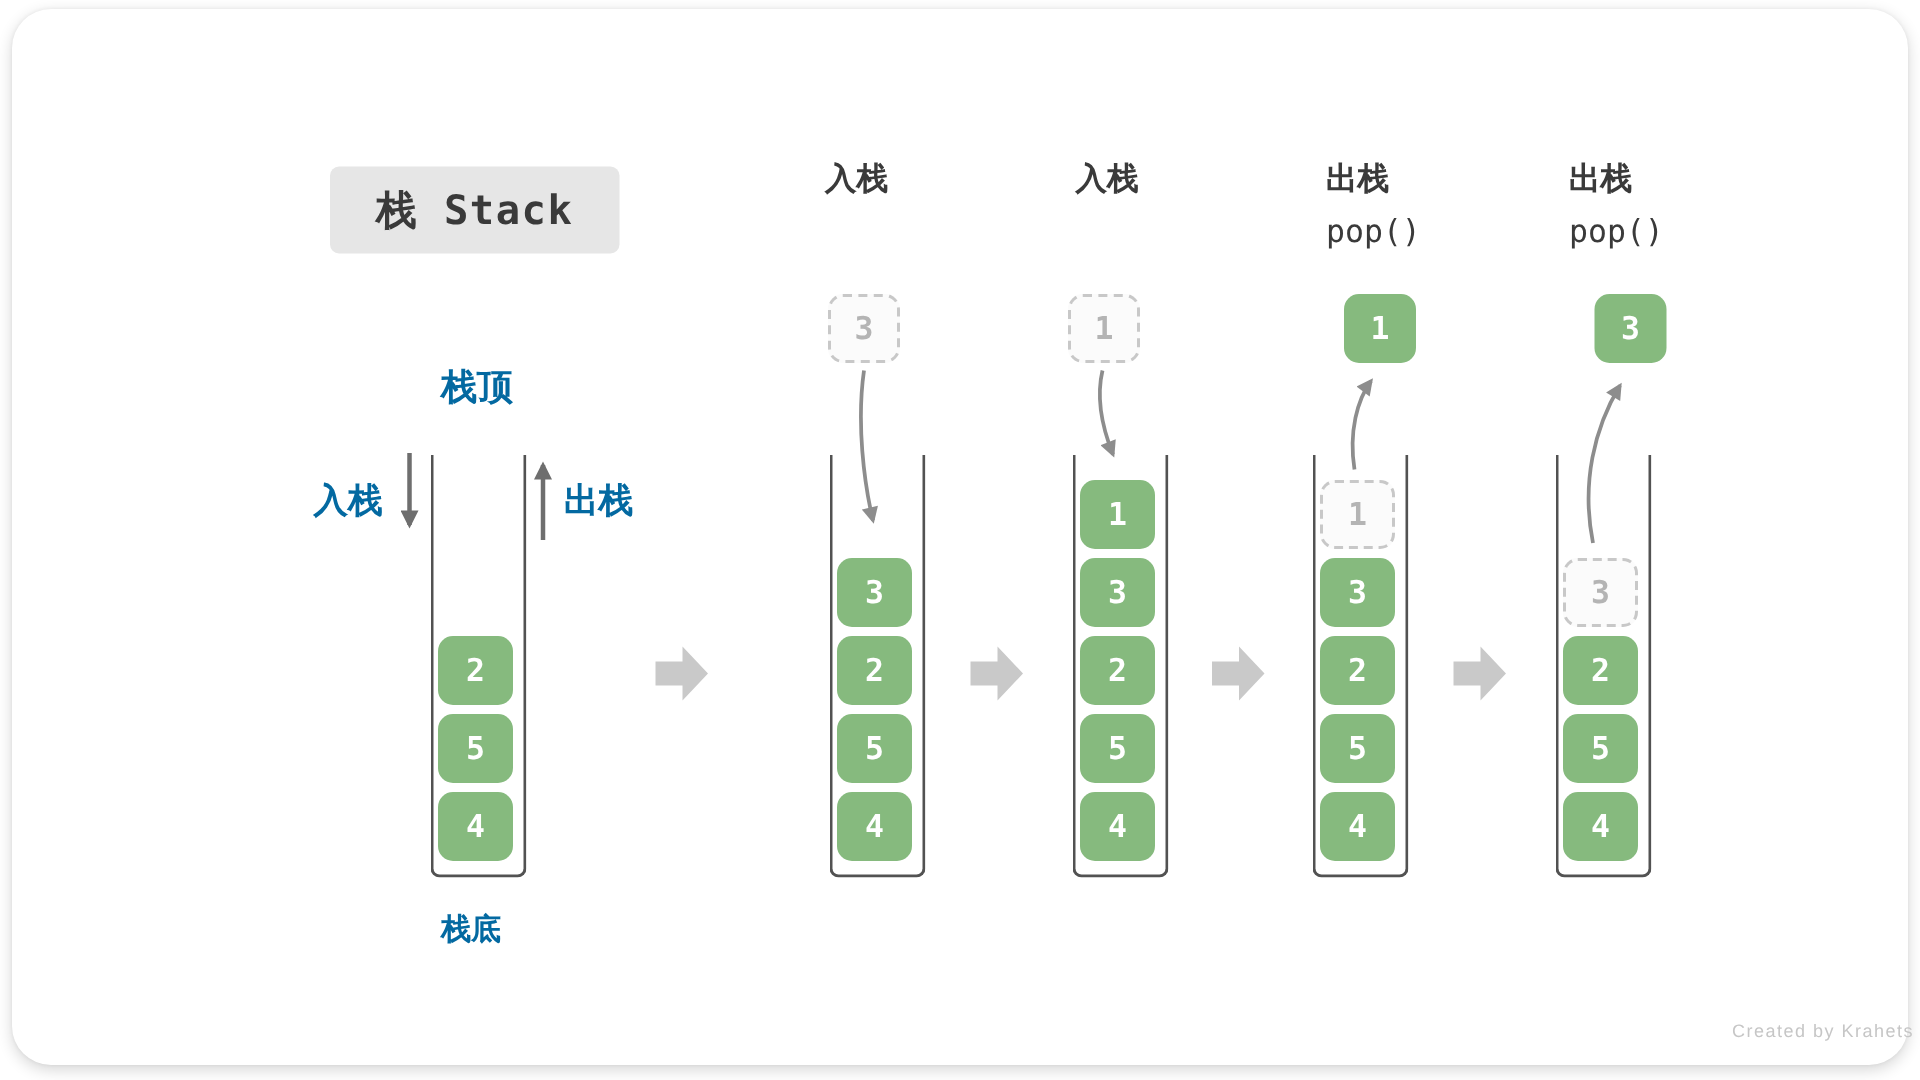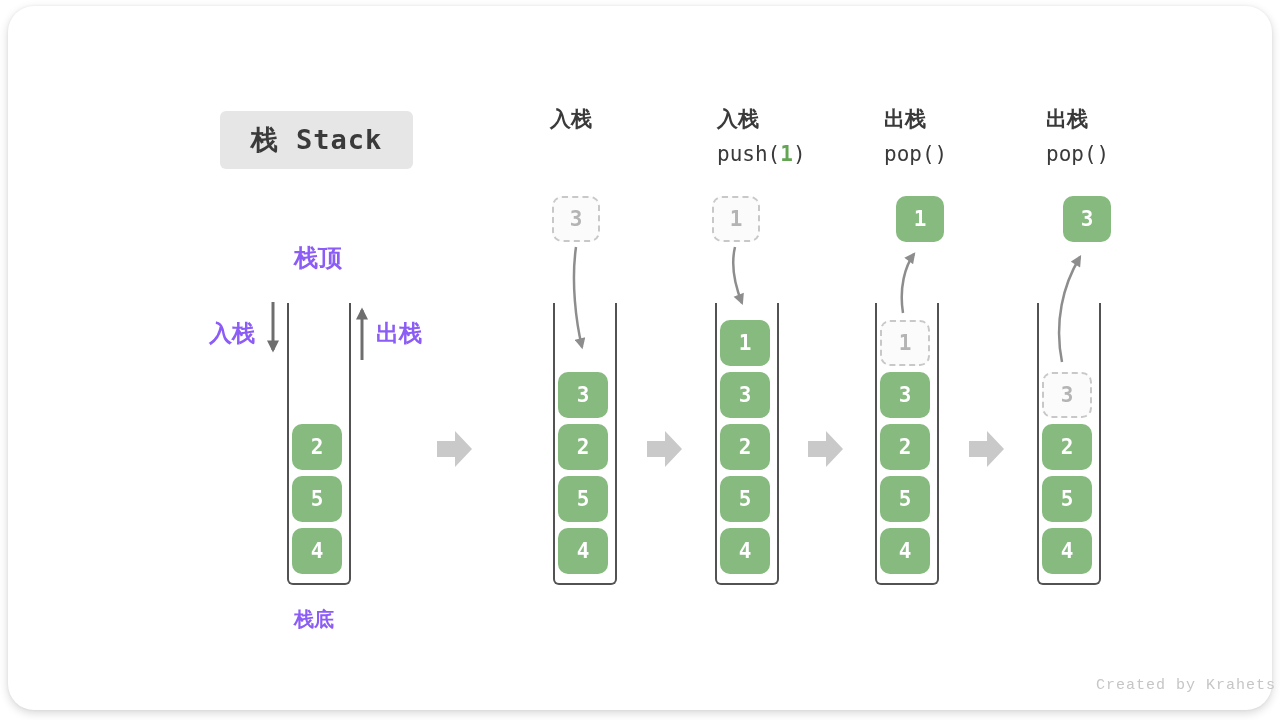--- a/index.html
+++ b/index.html
@@ -24,41 +24,40 @@
   .float-box{position:absolute;top:196px;width:48px;height:46px;border-radius:10px;
              display:flex;align-items:center;justify-content:center;
              font-family:"DejaVu Sans Mono",monospace;font-weight:bold;font-size:21px;}
   .float-box.dashed{background:#fbfbfb;border:2px dashed #c8c8c8;color:#b4b4b4;width:44px;height:42px;}
   .float-box.solid{background:#86ba7e;color:#ffffff;}
 
   .stack-frame{position:absolute;top:303px;width:60px;height:280px;
                border-left:2px solid #525252;border-right:2px solid #525252;border-bottom:2px solid #525252;
                border-radius:0 0 6px 6px;background:transparent;}
 
-  .side-label{position:absolute;font-size:23px;font-weight:bold;color:#8b5cf6;white-space:nowrap;}
-  .watermark{position:absolute;right:38px;bottom:26px;font-family:Liberation Mono, monospace;
-             font-size:15px;color:#c6c6c6;letter-spacing:1px;}
+  .side-label{position:absolute;font-size:23px;font-weight:bold;color:#0369a1;white-space:nowrap;}
+  .watermark{position:absolute;right:38px;bottom:26px;font-family:Liberation Sans, sans-serif;
+             font-size:12px;color:#c6c6c6;letter-spacing:1px;}
   svg.overlay{position:absolute;left:0;top:0;width:1280px;height:720px;pointer-events:none;}
 </style>
 </head>
 <body>
 
 <div class="card"></div>
 <div class="canvas">
 
   <div class="title-box">
     <span>栈 Stack</span>
   </div>
 
   <div class="op-header" style="left:516px;">
     <div class="op-label">入栈</div>
   </div>
   <div class="op-header" style="left:683px;">
     <div class="op-label">入栈</div>
-    <div class="op-code"><span>push(</span><span class="arg">1</span><span>)</span></div>
   </div>
   <div class="op-header" style="left:850px;">
     <div class="op-label">出栈</div>
     <div class="op-code"><span>pop(</span><span class="arg"></span><span>)</span></div>
   </div>
   <div class="op-header" style="left:1012px;">
     <div class="op-label">出栈</div>
     <div class="op-code"><span>pop(</span><span class="arg"></span><span>)</span></div>
   </div>
 

